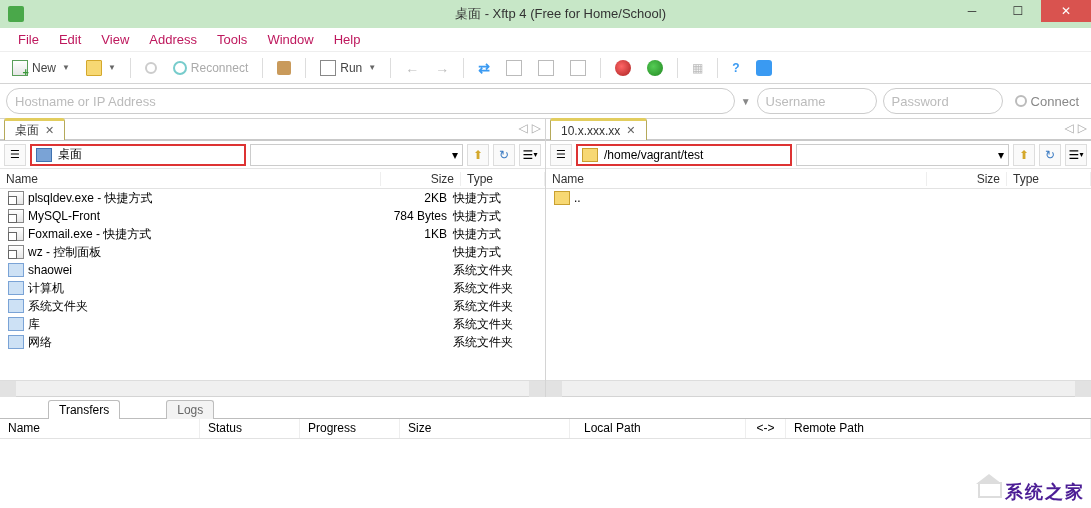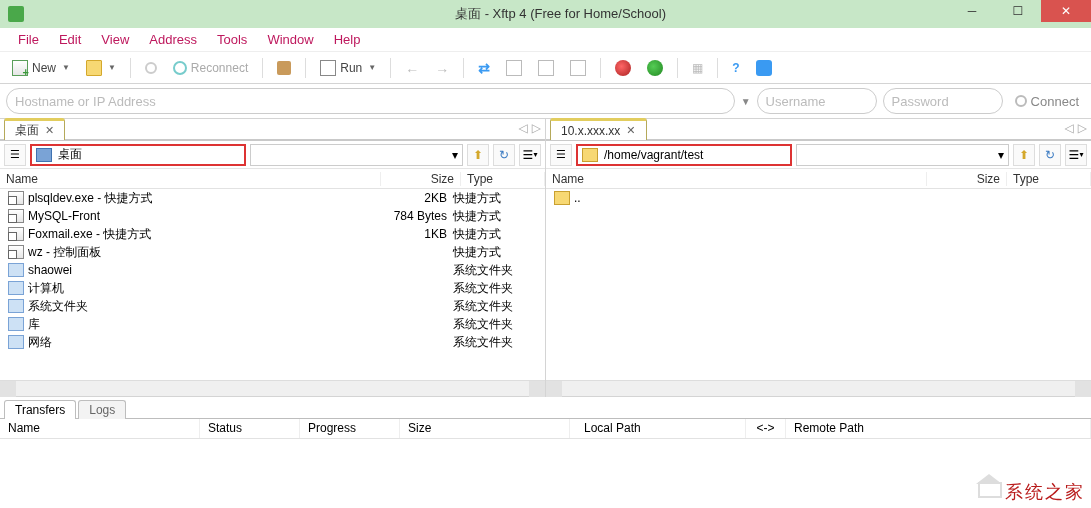--- a/index.html
+++ b/index.html
@@ -159,38 +159,38 @@
   .bottom {
     display:flex; flex-direction:column;
   }
   .btabs {
     display:flex; height:22px; align-items:flex-end; border-bottom:1px solid #bdbdbd;
     padding-left:4px;
   }
   .btab {
     padding: 2px 10px; border:1px solid #bdbdbd; border-bottom:none;
     background:#fff; border-radius:3px 3px 0 0; margin-right:2px; font-size:12px;
-    position:relative; top:1px;
+    position:relative; top:1px;margin-left:44px;
   }
   .btab.inactive { background:#f3f3f3; color:#666;}
   .bheader {
     height:20px; display:flex; font-size:12px;
     border-bottom:1px solid #e2e2e2;
   }
   .bheader div { padding: 2px 8px; border-right:1px solid #eee;}
   .bh-name { width:200px;}
   .bh-status { width:100px;}
   .bh-prog { width:100px;}
   .bh-size { width:170px;}
   .bh-local { width:170px;margin-left:6px;}
   .bh-arr { width:40px; text-align:center;}
   .bh-remote { flex:1;}
   
   .wm {
-    position:absolute; right:6px; bottom:4px; color:#b91c1c; font-size:18px; font-weight:normal;
+    position:absolute; right:6px; bottom:4px; color:#4c1d95; font-size:18px; font-weight:bold;
     letter-spacing:2px; pointer-events:none;
   }
   .wm .house {
     display:inline-block; width:26px; height:22px; position:relative; margin-right:4px;
   }
   .wm .house::before {
     content:""; position:absolute; left:3px; bottom:0; width:20px; height:12px; border:2px solid #ddd;
   }
   .wm .house::after {
     content:""; position:absolute; left:1px; top:-2px;

